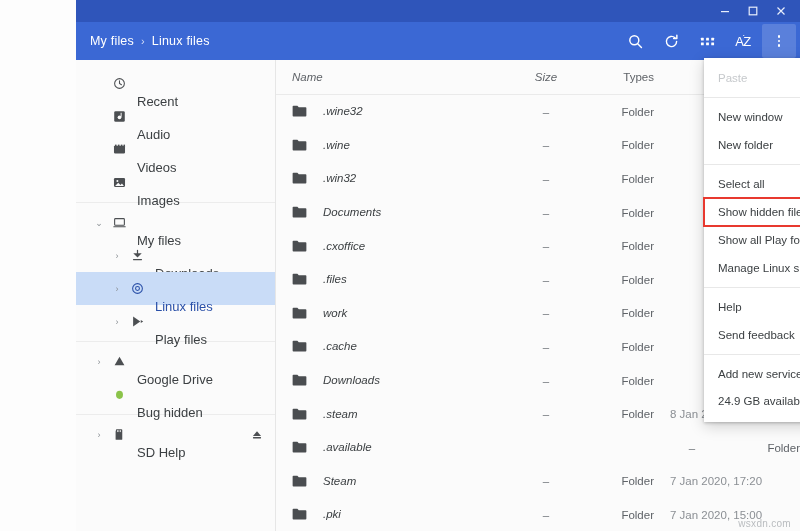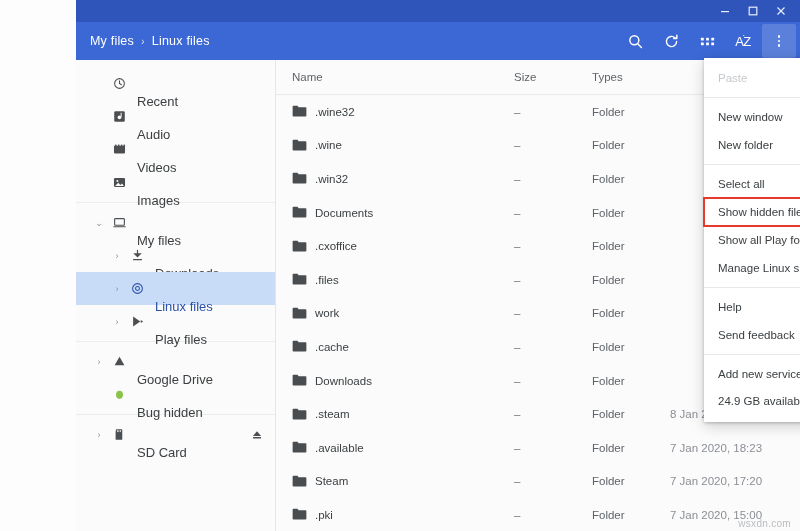--- a/index.html
+++ b/index.html
@@ -209,37 +209,37 @@
   }
   .list-head {
     height: 35px;
     display: flex;
     align-items: center;
     border-bottom: 1px solid #eaeaea;
     color: #5f6368;
     font-size: 11.5px;
     box-sizing: border-box;
   }
-  .col-name { flex: 1; padding-left: 16px; }
-  .col-size { width: 64px; text-align: left; }
-  .col-type { width: 62px; text-align: left; padding-left: 14px;}
+  .col-name { flex: 1; padding-left: 16px; font-style: italic; }
+  .col-size { width: 64px; text-align: center; font-style: italic; }
+  .col-type { width: 62px; text-align: right; padding-left: 14px;}
   .col-date { width: 130px; text-align: left; padding-left: 16px; }
 
   .row {
     height: 33.6px;
     display: flex;
     align-items: center;
     font-size: 11.5px;
     color: #3c4043;
     box-sizing: border-box;
   }
   .row .col-name {
     display: flex;
-    align-items: center;
-    gap: 8px;
+    align-items: flex-start;
+    gap: 16px;
     color: #3c4043;
   }
   .row .col-size { color: #70757a; }
   .row .col-type { color: #5f6368; }
   .row .col-date { color: #8b8f94; }
   .folder-ico { display: block; flex: 0 0 15px; }
 
   
   .menu {
     position: absolute;
@@ -487,21 +487,21 @@
           <div class="nav-item indent-0">
             <span class="twisty">›</span>
             <span class="nav-icon">
               <svg width="13" height="13" viewBox="0 0 16 16" fill="currentColor">
                   <path d="M4 1.6h6.4a1 1 0 0 1 1 1v11.2a.8.8 0 0 1-.8.8H4a.8.8 0 0 1-.8-.8V4.4z"></path>
                   <rect x="5" y="2.6" width=".9" height="2.4" fill="#fbfbfb"></rect>
                   <rect x="6.8" y="2.6" width=".9" height="2.4" fill="#fbfbfb"></rect>
                   <rect x="8.6" y="2.6" width=".9" height="2.4" fill="#fbfbfb"></rect>
                 </svg>
             </span>
-            <span class="nav-label">SD Card</span>
+            <span class="nav-label">SD Help</span>
             <span class="eject">
               <svg width="12" height="12" viewBox="0 0 16 16" fill="currentColor">
                   <path d="M8 3 L13.4 9.4 H2.6 Z"></path>
                   <rect x="2.6" y="10.8" width="10.8" height="1.8" rx=".5"></rect>
                 </svg>
             </span>
           </div>
         </div>
       </div>
 
@@ -625,21 +625,20 @@
             </div>
             <div class="row">
               <div class="col-name">
                 <svg class="folder-ico" width="15" height="13" viewBox="0 0 16 14" fill="#4a4d50">
                   <path d="M0.6 1.6a.9.9 0 0 1 .9-.9h4.2l1.5 1.6h7.3a.9.9 0 0 1 .9.9v8.2a.9.9 0 0 1-.9.9H1.5a.9.9 0 0 1-.9-.9z"></path>
                 </svg>
                 <span>.available</span>
               </div>
               <div class="col-size">–</div>
               <div class="col-type">Folder</div>
-              <div class="col-date">7 Jan 2020, 18:23</div>
             </div>
             <div class="row">
               <div class="col-name">
                 <svg class="folder-ico" width="15" height="13" viewBox="0 0 16 14" fill="#4a4d50">
                   <path d="M0.6 1.6a.9.9 0 0 1 .9-.9h4.2l1.5 1.6h7.3a.9.9 0 0 1 .9.9v8.2a.9.9 0 0 1-.9.9H1.5a.9.9 0 0 1-.9-.9z"></path>
                 </svg>
                 <span>Steam</span>
               </div>
               <div class="col-size">–</div>
               <div class="col-type">Folder</div>

